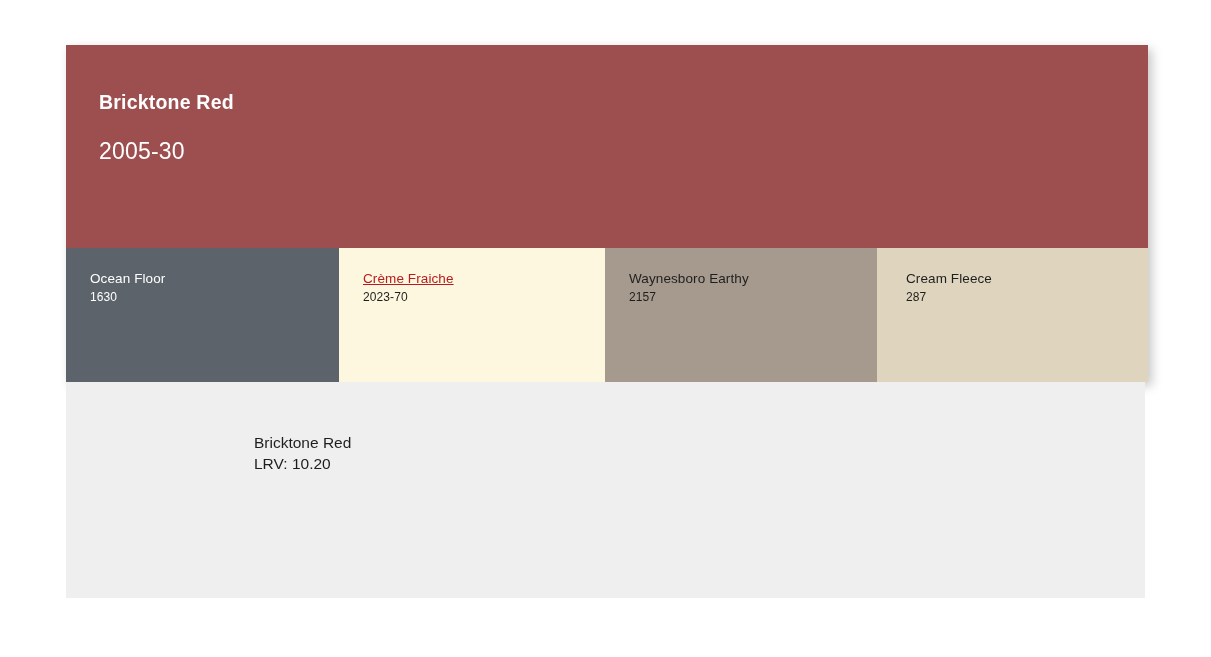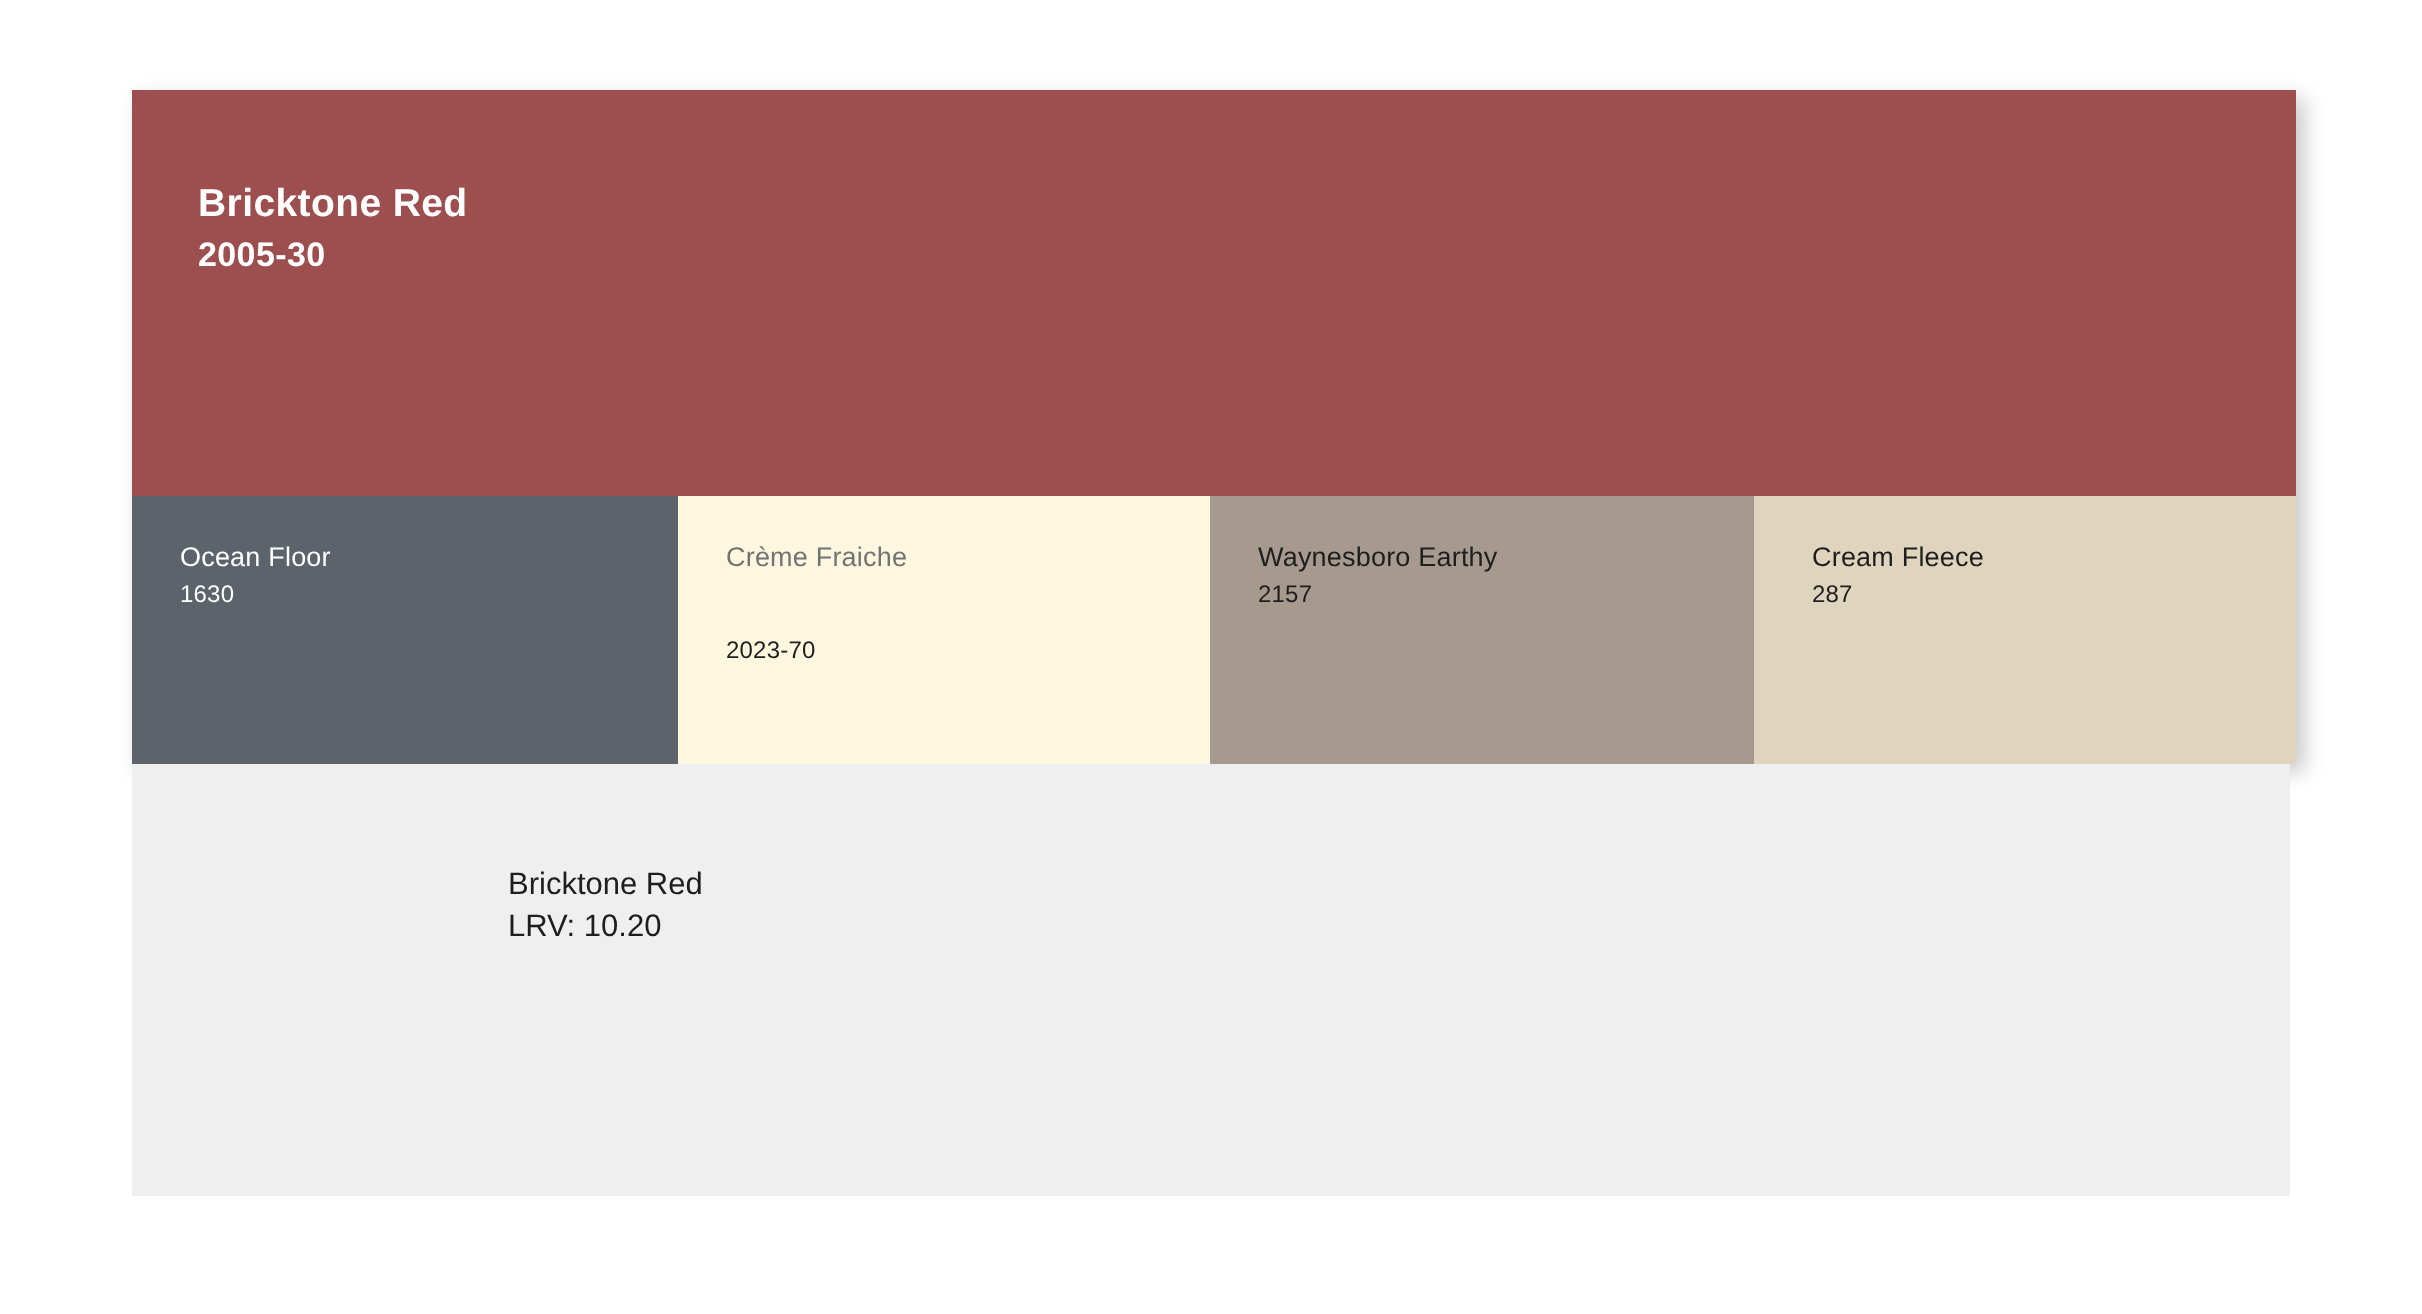--- a/index.html
+++ b/index.html
@@ -38,24 +38,25 @@
     display: block;
     color: #ffffff;
     font-size: 19.5px;
     font-weight: bold;
     letter-spacing: 0.2px;
     line-height: 25px;
   }
   #hero-code {
     display: block;
     color: #ffffff;
-    font-size: 17px;
-    font-weight: bold;
+    font-size: 23px;
+    font-weight: normal;
     letter-spacing: 0.2px;
     line-height: 25px;
+    margin-top: 24px;
   }
 
   
   #swatch-row {
     position: absolute;
     left: 0;
     top: 203px;
     width: 1082px;
     height: 134px;
     display: flex;
@@ -123,22 +124,22 @@
     <span id="hero-name" style="color: rgb(255, 255, 255);">Bricktone Red</span>
     <span id="hero-code" style="color: rgb(255, 255, 255);">2005-30</span>
   </div>
 
   <div id="swatch-row">
       <div class="swatch" style="background: rgb(92, 99, 107); width: 273px;">
         <span class="swatch-name" style="color: rgb(255, 255, 255);">Ocean Floor</span>
         <span class="swatch-code" style="color: rgb(255, 255, 255);">1630</span>
       </div>
       <div class="swatch" style="background: rgb(253, 247, 223); width: 266px;">
-        <span class="swatch-name" style="color: #737373;">Crème Fraiche</span>
-        <span class="swatch-code" style="color: rgb(30, 30, 30); margin-top: 28px;">2023-70</span>
+        <span class="swatch-name" style="color: #b91c1c; text-decoration: underline;">Crème Fraiche</span>
+        <span class="swatch-code" style="color: rgb(30, 30, 30);">2023-70</span>
       </div>
       <div class="swatch" style="background: rgb(166, 154, 142); width: 272px;">
         <span class="swatch-name" style="color: rgb(30, 30, 30);">Waynesboro Earthy</span>
         <span class="swatch-code" style="color: rgb(30, 30, 30);">2157</span>
       </div>
       <div class="swatch" style="background: rgb(223, 213, 190); width: 271px; padding-left: 29px;">
         <span class="swatch-name" style="color: rgb(30, 30, 30);">Cream Fleece</span>
         <span class="swatch-code" style="color: rgb(30, 30, 30);">287</span>
       </div>
     </div>

